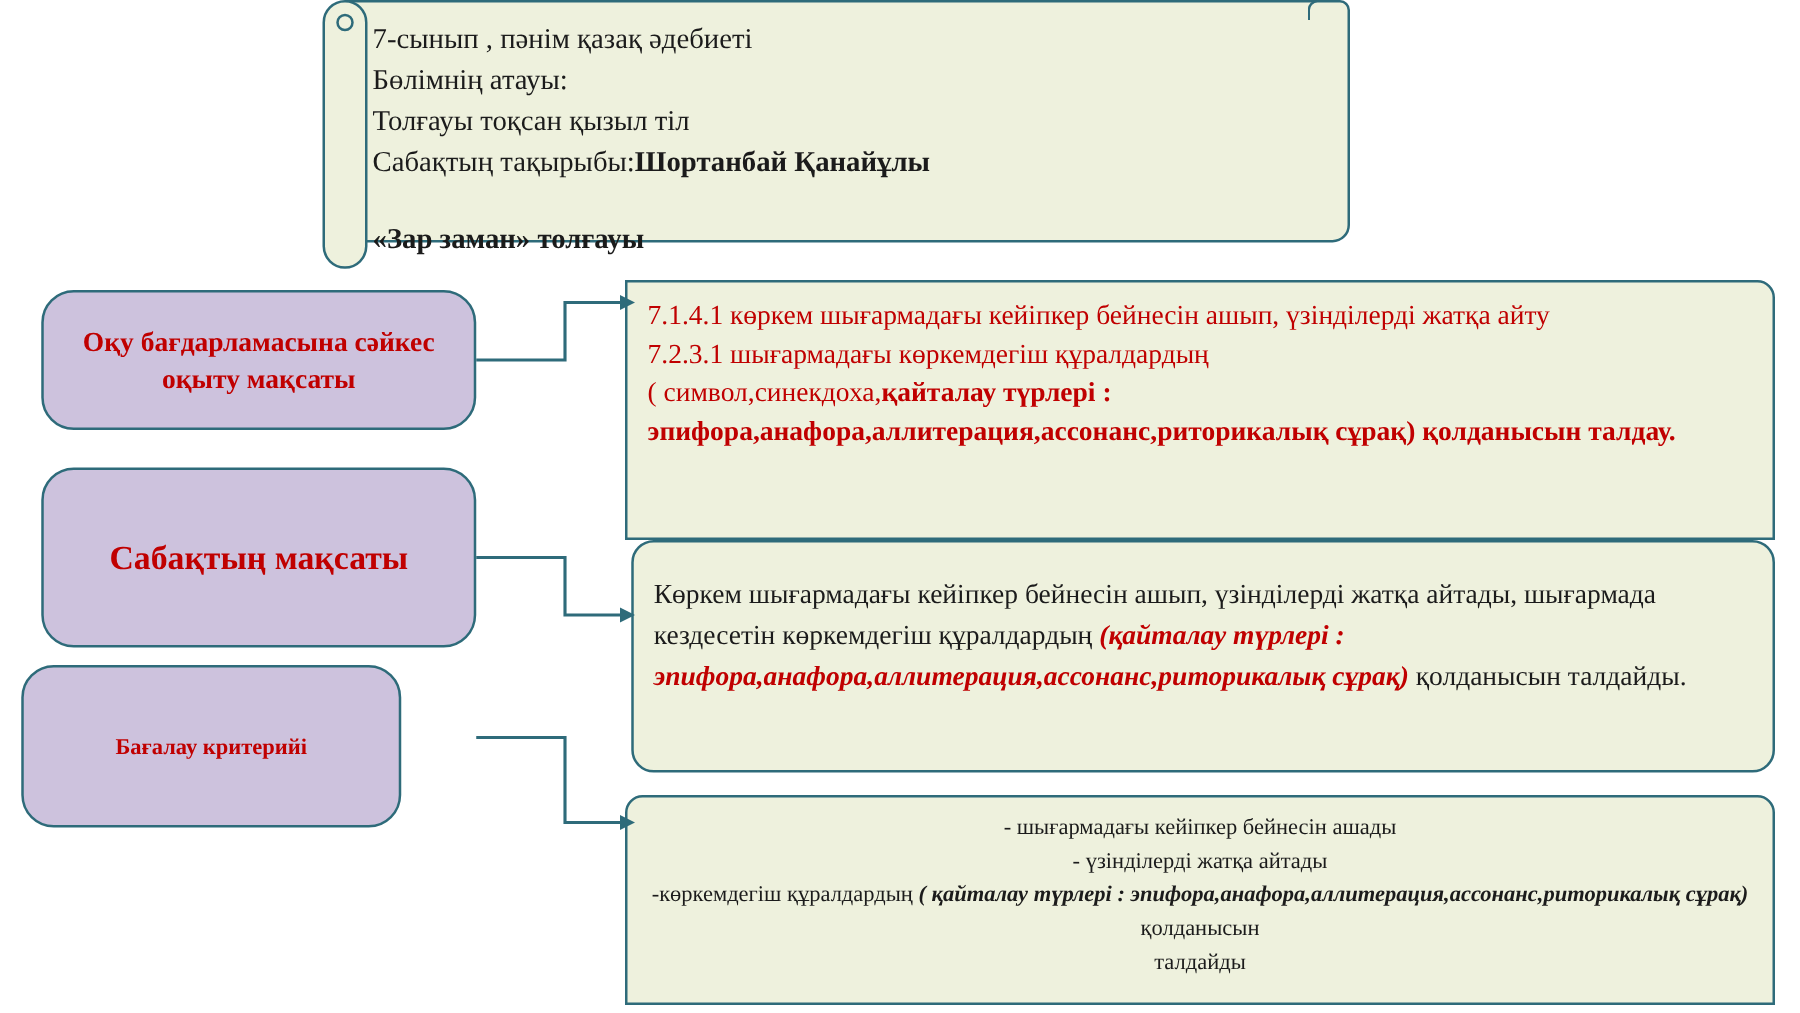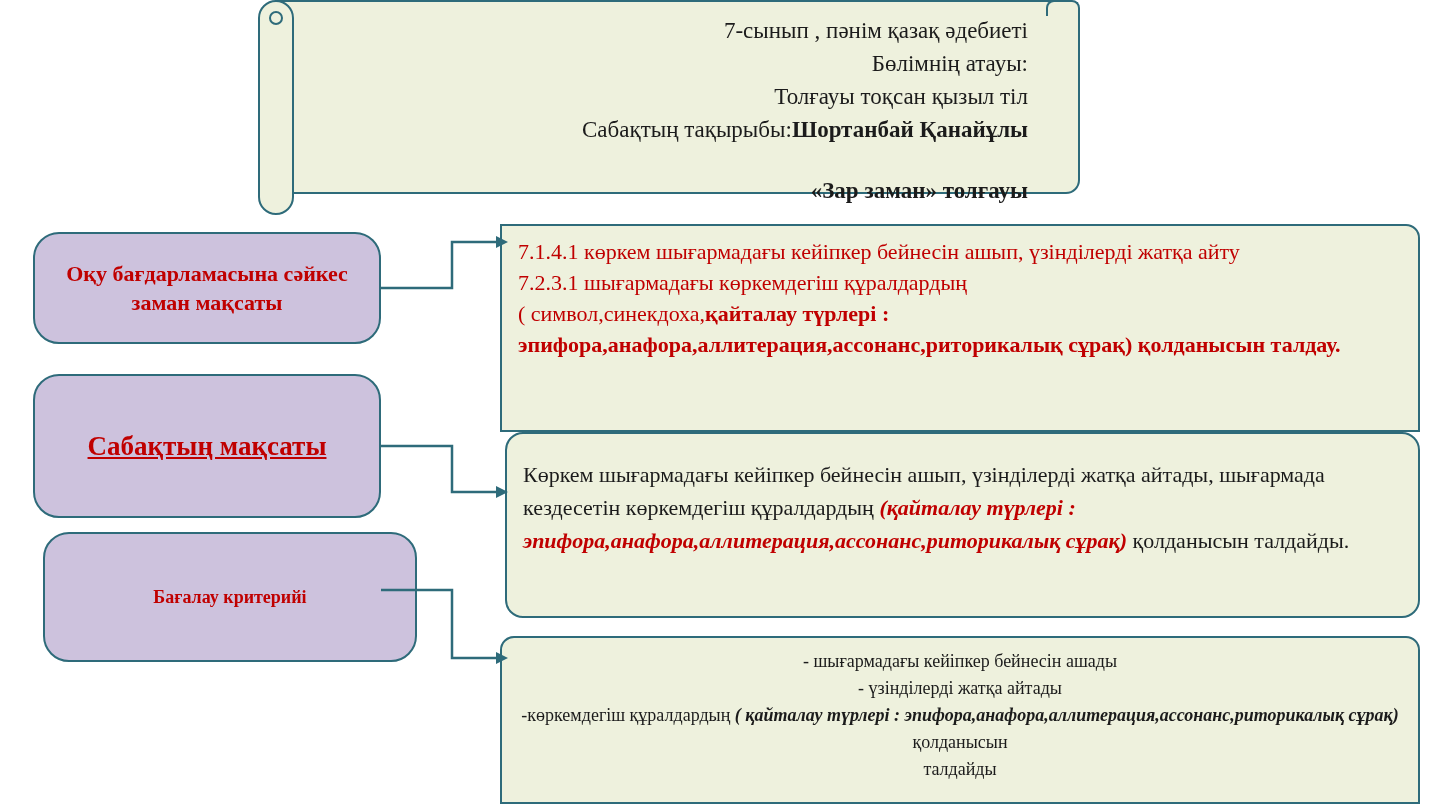--- a/index.html
+++ b/index.html
@@ -66,21 +66,21 @@
     border: 2px solid #2e6b7a;
     border-bottom: none;
     border-radius: 8px 8px 0 0;
     box-sizing: border-box;
   }
   .header-text {
     position: absolute;
     left: 40px;
     top: 14px;
     width: 730px;
-    text-align: right;
+    text-align: left;
     font-size: 23px;
     line-height: 33px;
     color: #1b1b1b;
   }
   .header-text .title-line {
     display: block;
   }
   .kw { font-weight: bold; margin-top: 28px; }
 
   
@@ -98,24 +98,23 @@
     font-weight: bold;
   }
   #lbl-goal {
     left: 33px; top: 232px; width: 348px; height: 112px;
     font-size: 22px;
     line-height: 29px;
   }
   #lbl-lesson {
     left: 33px; top: 374px; width: 348px; height: 144px;
     font-size: 27px;
-    text-decoration: underline;
   }
   #lbl-criteria {
-    left: 43px; top: 532px; width: 374px; height: 130px;
+    left: 17px; top: 532px; width: 304px; height: 130px;
     font-size: 18px;
   }
 
   
   .box {
     position: absolute;
     background: #eef1dd;
     border: 2px solid #2e6b7a;
     box-sizing: border-box;
     padding: 10px 16px;
@@ -164,21 +163,21 @@
   <div class="header-text">
     <span class="title-line">7-сынып , пәнім  қазақ әдебиеті</span>
     <span class="title-line">Бөлімнің атауы:</span>
     <span class="title-line">Толғауы тоқсан қызыл тіл</span>
     <span class="title-line"><span>Сабақтың тақырыбы:</span><span class="kw">Шортанбай Қанайұлы</span></span>
     <span class="title-line kw">«Зар заман» толғауы</span>
   </div>
 </div>
 
 <div class="lbl" id="lbl-goal">
-  <span>Оқу бағдарламасына сәйкес заман мақсаты</span>
+  <span>Оқу бағдарламасына сәйкес оқыту мақсаты</span>
 </div>
 
 <div class="lbl" id="lbl-lesson">
   <span>Сабақтың  мақсаты</span>
 </div>
 
 <div class="lbl" id="lbl-criteria">
   <span>Бағалау критерийі</span>
 </div>
 

